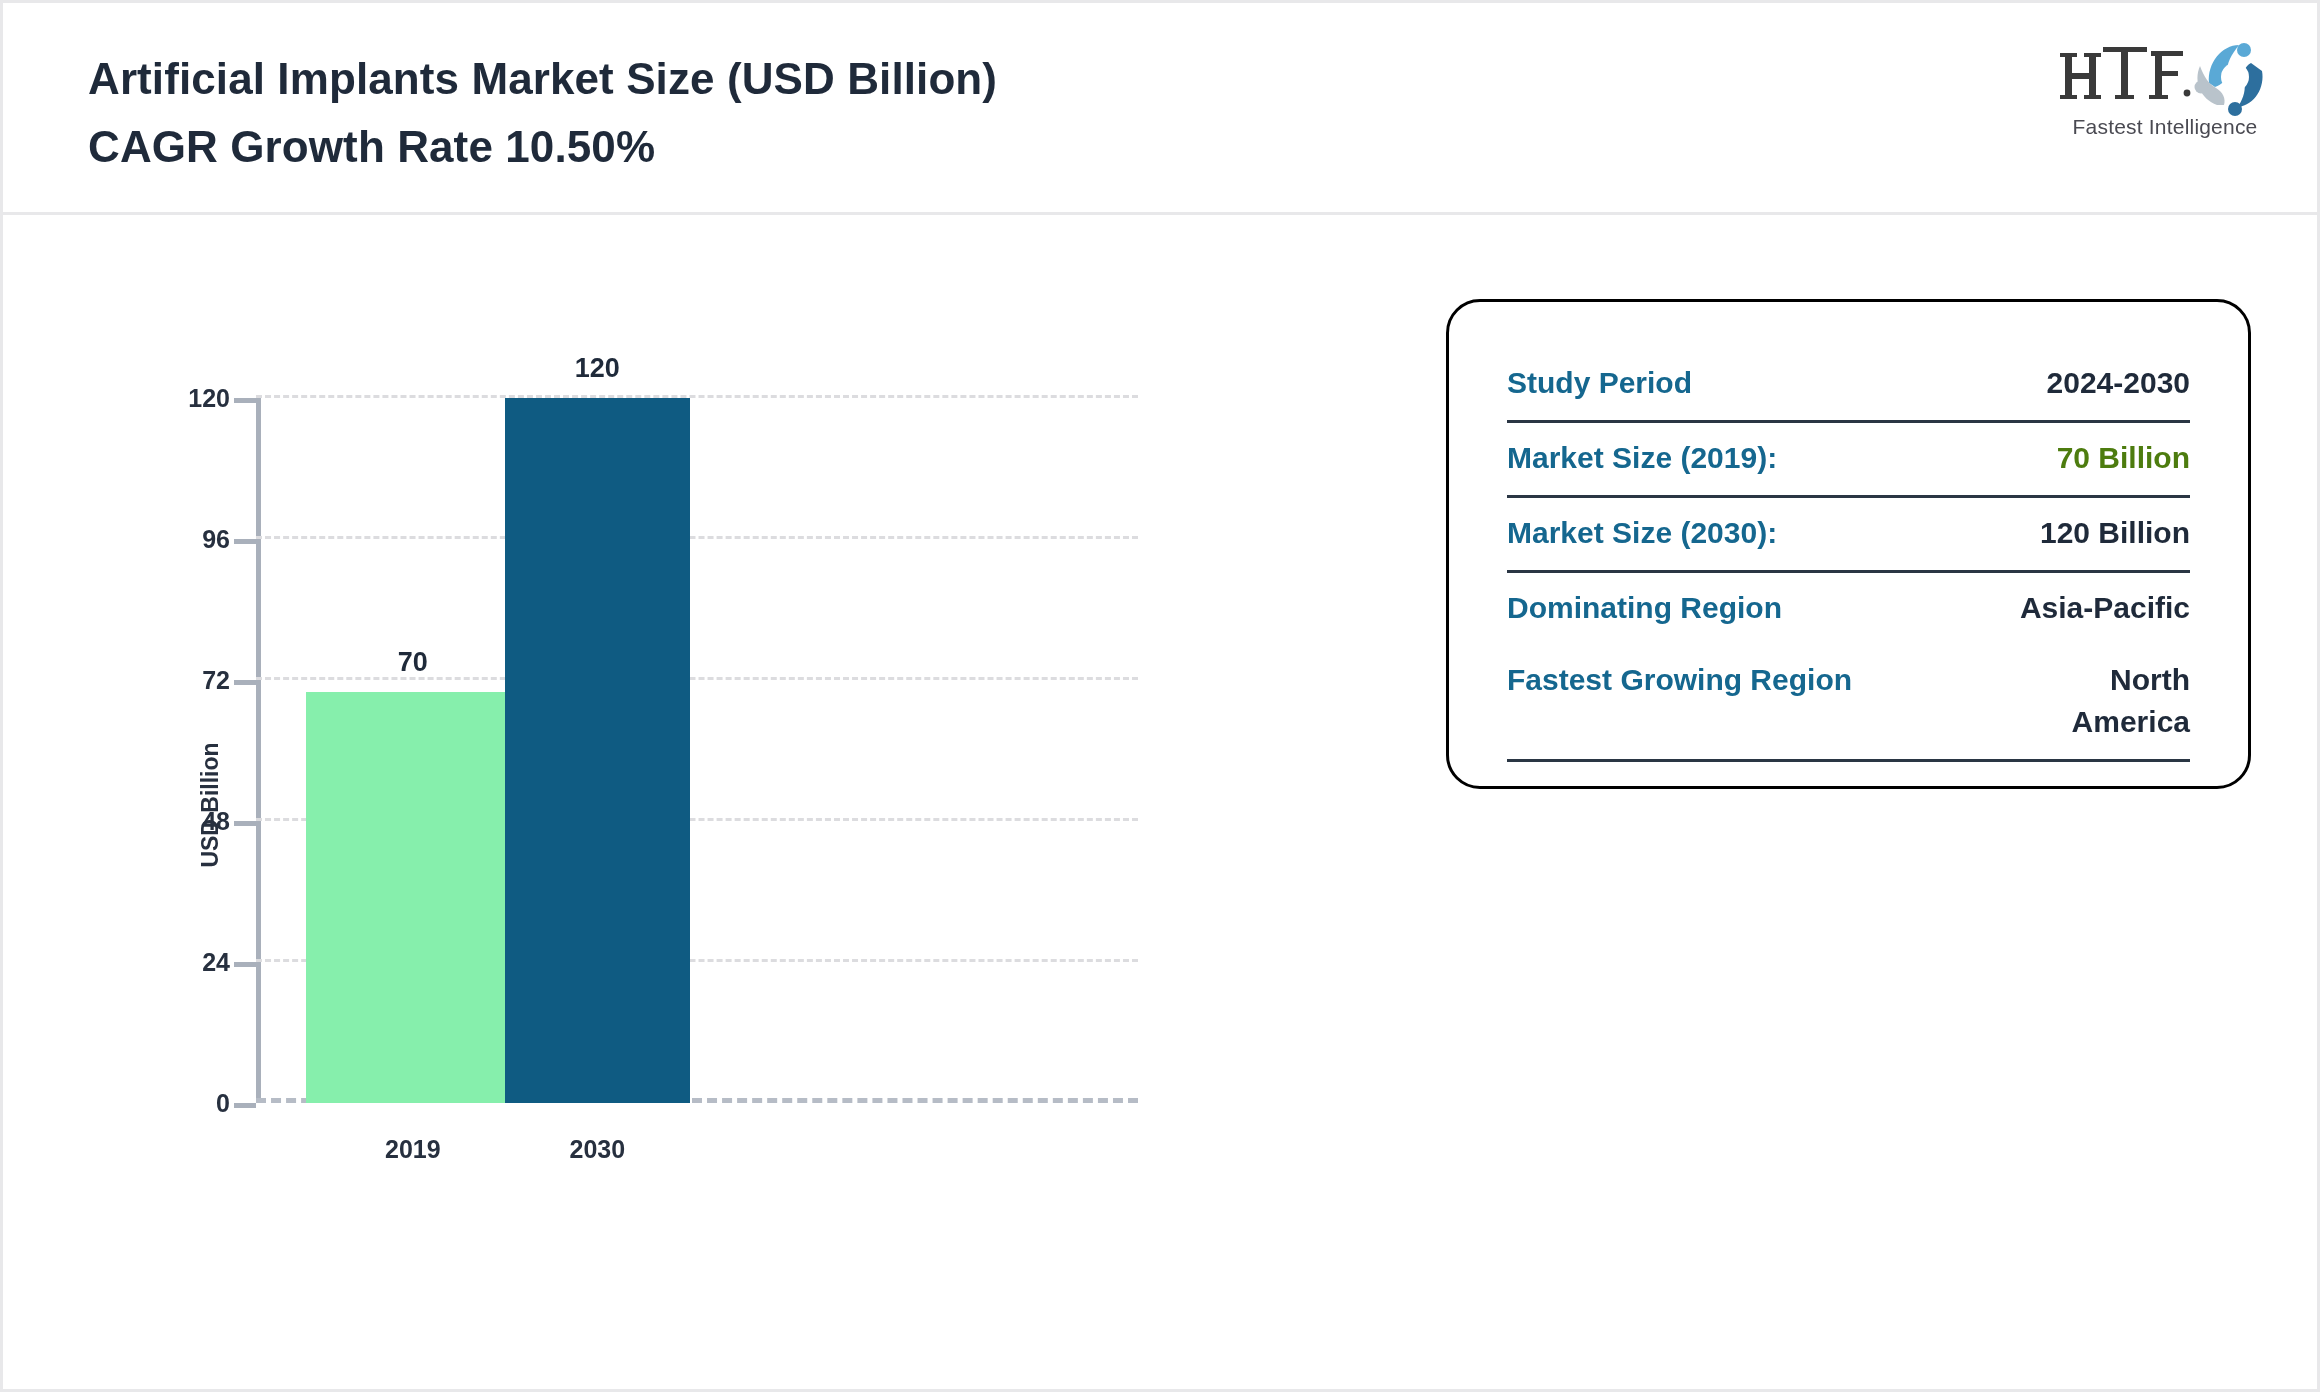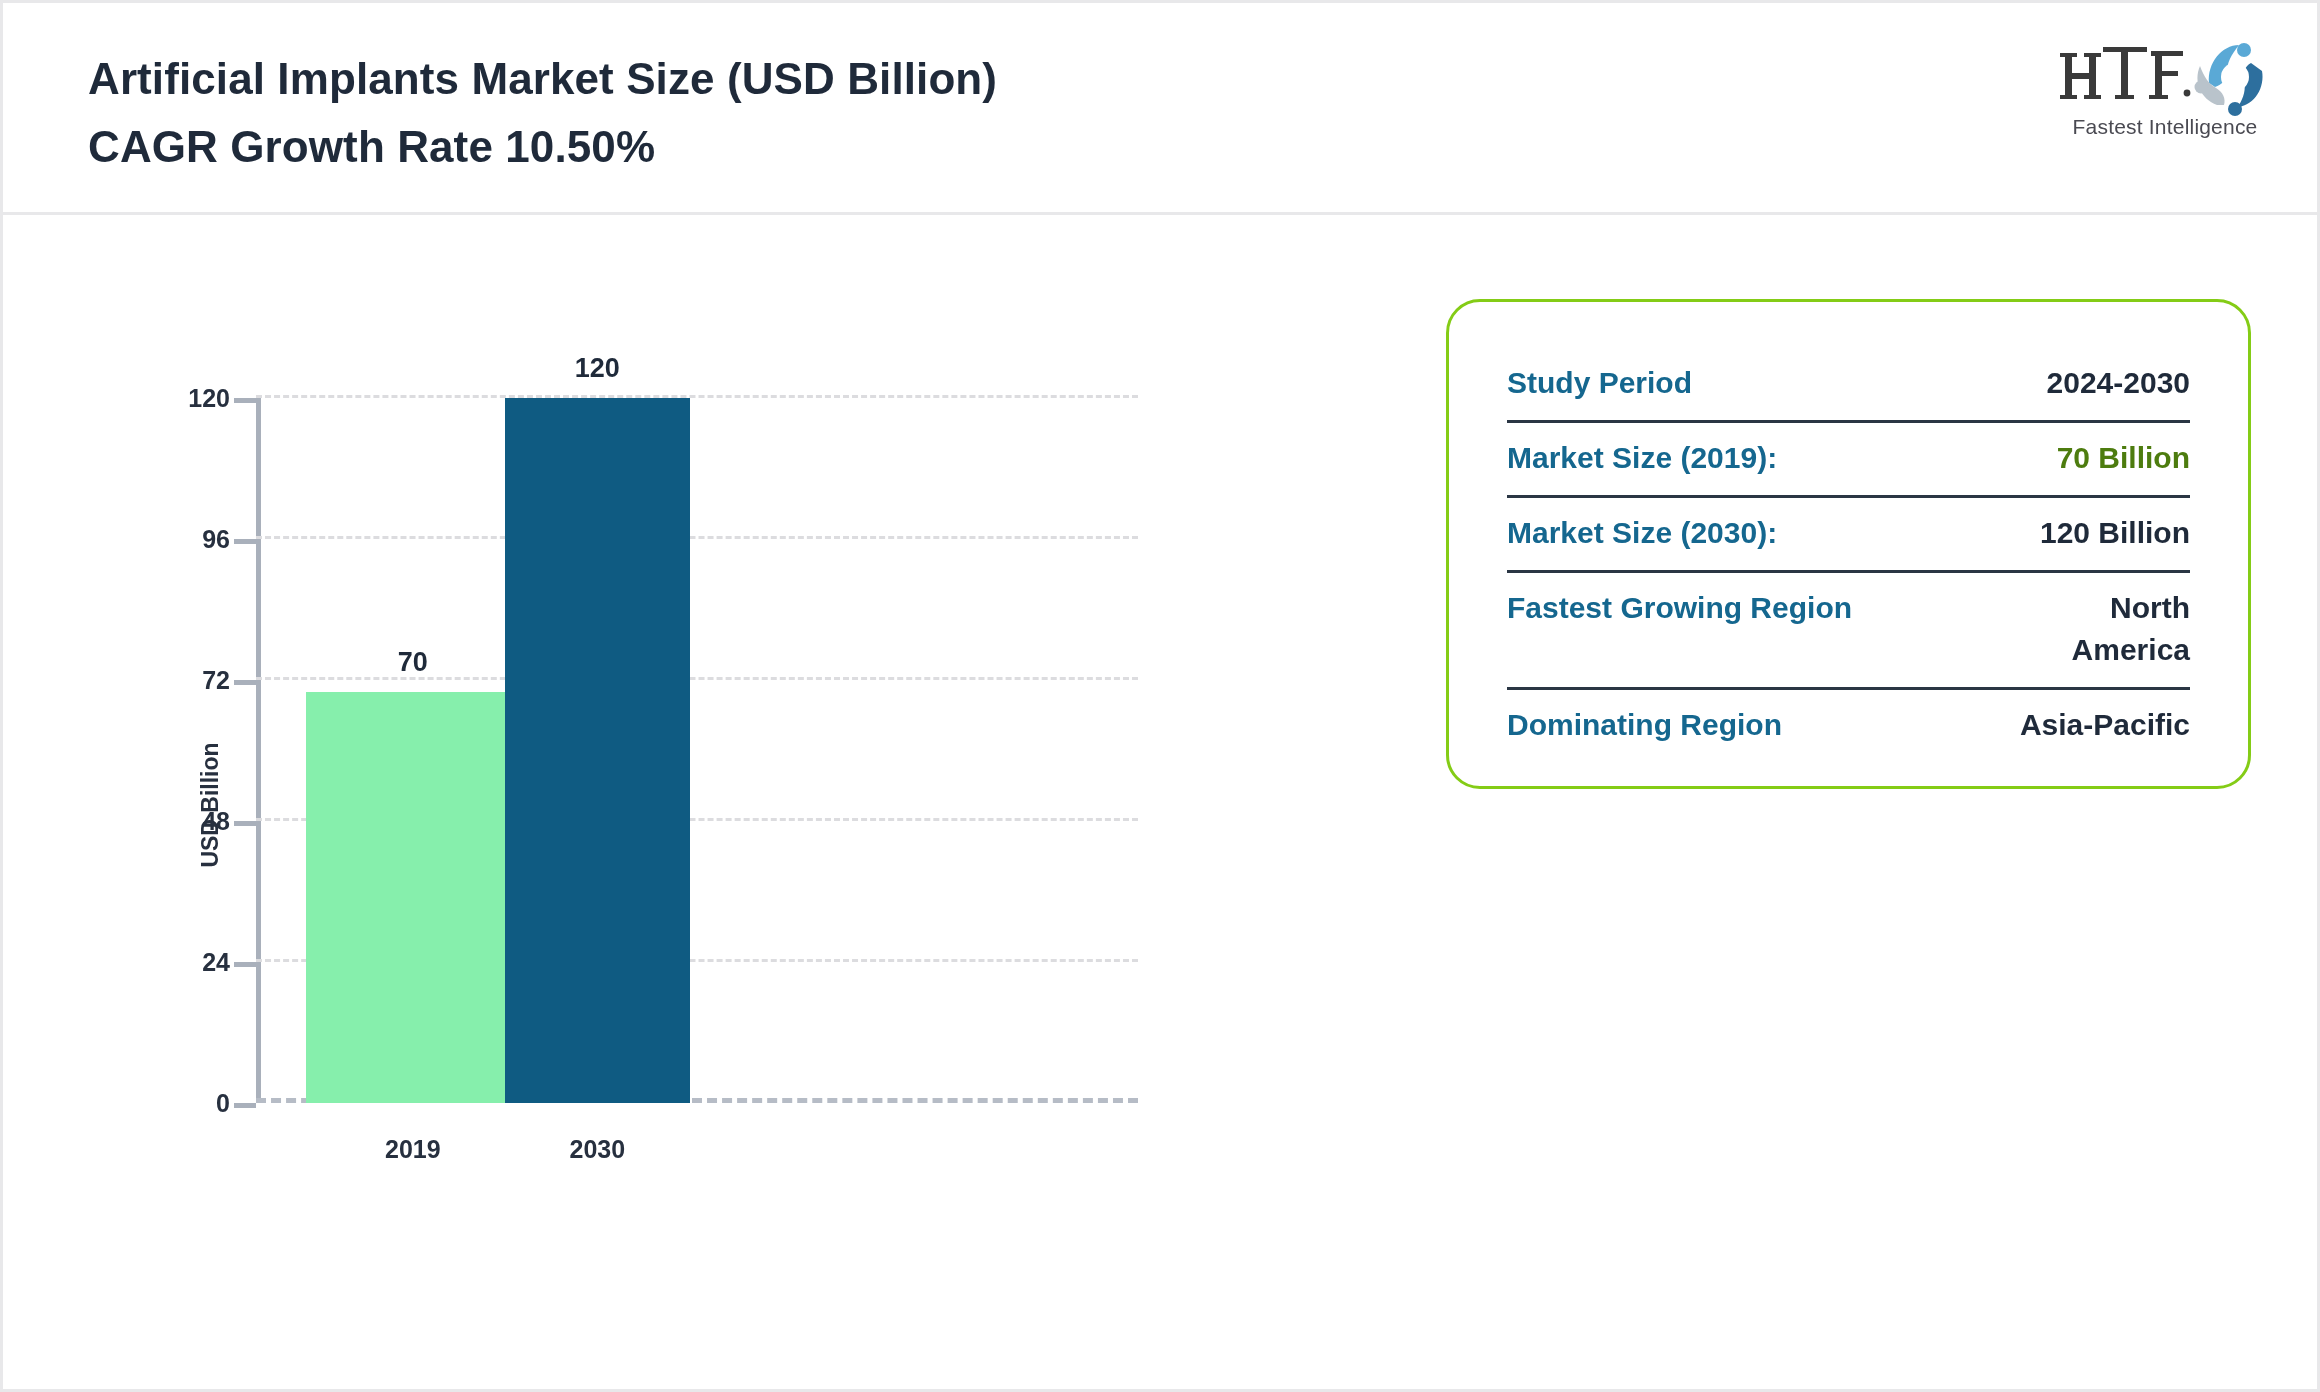--- a/index.html
+++ b/index.html
@@ -159,21 +159,21 @@
     white-space: nowrap;
   }
 
   
   #info-card {
     position: absolute;
     left: 1443px;
     top: 296px;
     width: 805px;
     height: 490px;
-    border: 3px solid #84cc16;
+    border: 3px solid #000000;
     border-radius: 34px;
     box-sizing: border-box;
     padding: 0 58px;
   }
   #info-rows {
     position: relative;
     width: 100%;
     margin-top: 46px;
   }
   .info-row {
@@ -307,25 +307,25 @@
           <div class="info-value" style="color: rgb(31, 42, 58);">2024-2030</div>
         </div>
         <div class="info-row">
           <div class="info-label" style="color: rgb(21, 103, 143);">Market Size (2019):</div>
           <div class="info-value" style="color: #4d7c0f;">70 Billion</div>
         </div>
         <div class="info-row">
           <div class="info-label" style="color: rgb(21, 103, 143);">Market Size (2030):</div>
           <div class="info-value" style="color: rgb(31, 42, 58);">120 Billion</div>
         </div>
+        <div class="info-row last">
+          <div class="info-label" style="color: rgb(21, 103, 143);">Dominating Region</div>
+          <div class="info-value" style="color: rgb(31, 42, 58);">Asia-Pacific</div>
+        </div>
         <div class="info-row">
           <div class="info-label" style="color: rgb(21, 103, 143);">Fastest Growing Region</div>
           <div class="info-value" style="color: rgb(31, 42, 58);">North
 America</div>
         </div>
-        <div class="info-row last">
-          <div class="info-label" style="color: rgb(21, 103, 143);">Dominating Region</div>
-          <div class="info-value" style="color: rgb(31, 42, 58);">Asia-Pacific</div>
-        </div>
       </div>
   </div>
 
 </div>
 
 </body></html>

